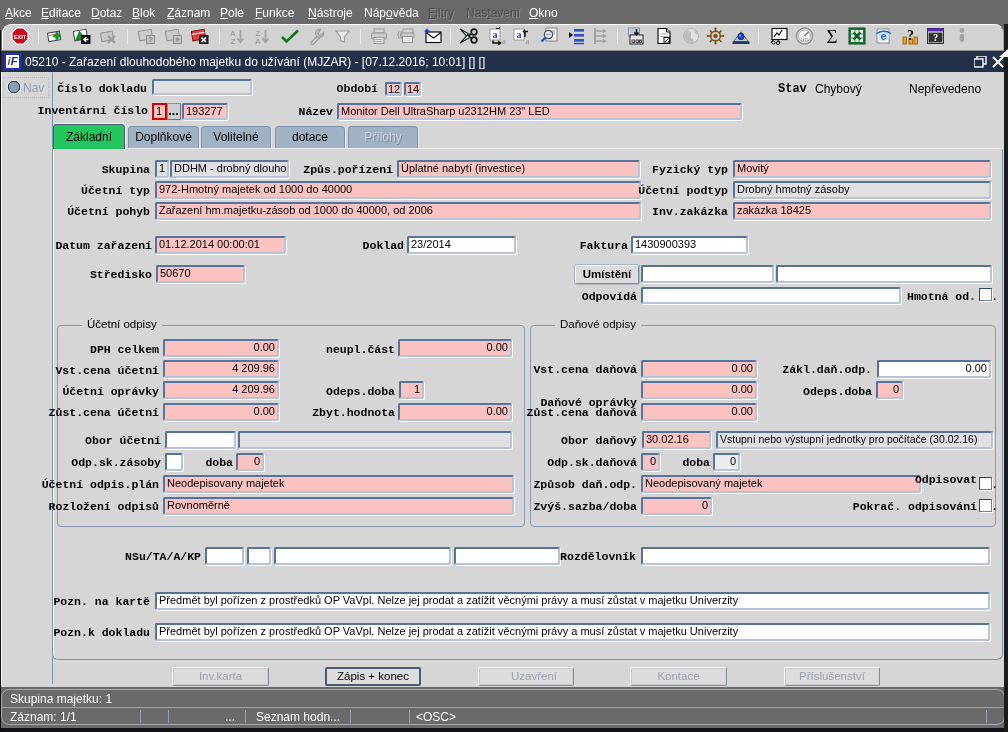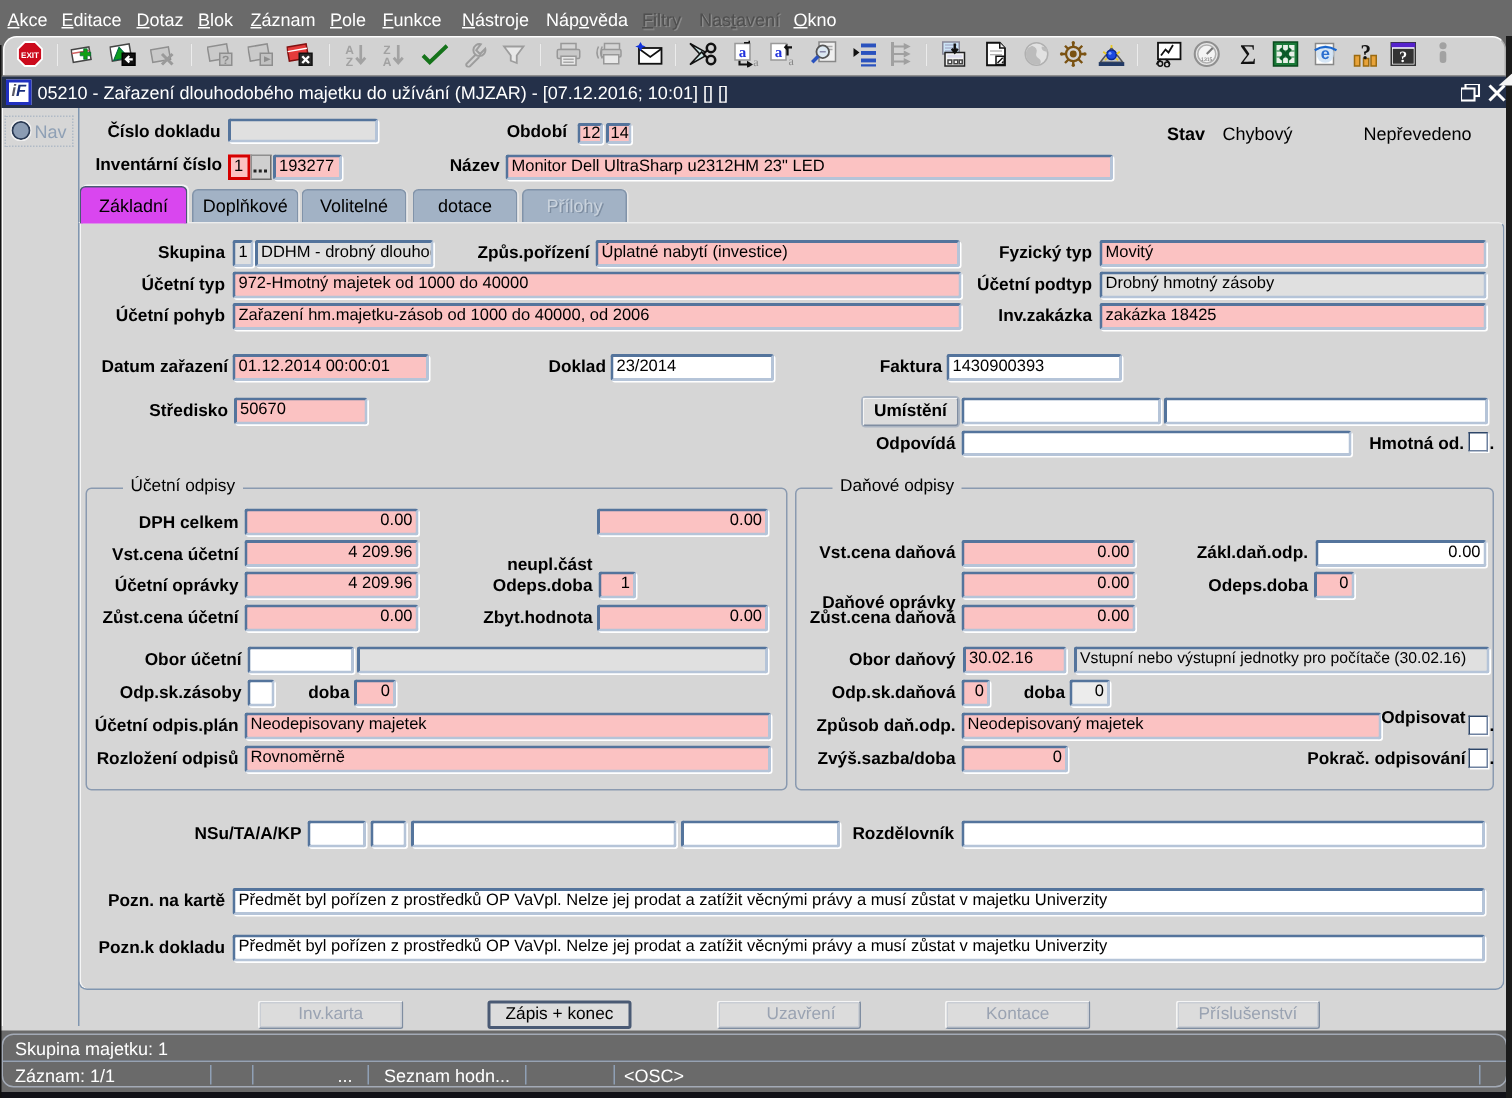--- a/index.html
+++ b/index.html
@@ -16,30 +16,30 @@
 #toolbar { position:absolute; left:2px; top:24px; width:1002px; height:26px; background:#d2d2d2; border-radius:9px 9px 0 0; border-top:1px solid #fdfdfd; border-left:1px solid #fdfdfd; border-right:1px solid #ababab; box-shadow:0 1px 0 #8e8e8e; }
 .tic { position:absolute; }
 .tsep { position:absolute; top:29px; width:1px; height:15px; background:#9a9a9a; border-right:1px solid #ececec; }
 
 #titlebar { position:absolute; left:1px; top:51px; width:1004px; height:21px; background:#243049; color:#fff; font-size:12px; }
 #titlebar .txt { position:absolute; left:24px; top:4px; white-space:nowrap; }
 #logo { position:absolute; left:3px; top:2px; width:17px; height:17px; background:#fff; border:2px solid #2030c0; color:#1a2f7a; font-weight:bold; font-style:italic; font-size:11px; line-height:13px; text-align:center; }
 
 #form { position:absolute; left:1px; top:72px; width:1004px; height:615px; background:#d6d6d6; }
 #navstrip { position:absolute; left:0; top:0; width:52px; height:612px; border-right:1px solid #8096b0; border-left:1px solid #ffffff; }
-.lbl { position:absolute; font-size:11.5px; font-weight:bold; color:#000; text-align:right; white-space:nowrap; }
+.lbl { position:absolute; font-size:11.5px; font-weight:bold; color:#000; text-align:right; white-space:nowrap;font-family:Liberation Mono, monospace; }
 .fld { position:absolute; font-size:11px; color:#000; background:#fbc2c2; border:2px solid; border-color:#54749c #b5c4d8 #b5c4d8 #54749c; box-shadow:1px 1px 0 #ffffff; border-radius:2px; padding:0 2px; white-space:nowrap; overflow:hidden; line-height:13px; }
 .gray { background:#e0e0e0; }
 .white { background:#ffffff; }
 .num { text-align:right; }
 .cb { position:absolute; width:13px; height:13px; background:#fff; border:1px solid; border-color:#2e4668 #6f82a0 #6f82a0 #2e4668; box-shadow:1px 1px 0 #fff; }
 .dot { position:absolute; font-size:11.5px; font-weight:bold; }
 
 .tab { position:absolute; font-size:12px; text-align:center; border-radius:4px 4px 0 0; }
-.tab.on { background:#d946ef; border:1px solid #4a5a74; border-bottom:none; box-shadow:1px -1px 0 #f4f4f4; z-index:3; }
+.tab.on { background:#22c55e; border:1px solid #4a5a74; border-bottom:none; box-shadow:1px -1px 0 #f4f4f4; z-index:3; }
 .tab.off { background:#a2b2c5; border:1px solid #8193a9; border-bottom:none; box-shadow:1px 0 0 #e8e8e8; z-index:1; }
 
 #cpanel { position:absolute; left:51px; top:76px; width:951px; height:512px; border:1px solid #8096b0; border-top:1px solid #ededed; box-shadow:inset 1px 0 0 #f6f6f6; border-radius:0 4px 6px 6px; background:#d6d6d6; z-index:2; }
 .grp { position:absolute; border:1px solid #8a9ab0; border-radius:4px; }
 .grp .cap { position:absolute; top:-8px; left:24px; background:#d6d6d6; padding:0 5px; font-size:11.5px; color:#000; font-weight:normal; }
 .ubtn { position:absolute; height:19px; background:#dcdcdc; border:1px solid; border-color:#f5f5f5 #7f8da1 #7f8da1 #f5f5f5; border-radius:2px; font-size:11.5px; font-weight:bold; text-align:center; line-height:17px; color:#000; box-shadow:0 0 0 1px #aab4c2; }
 
 .btn { position:absolute; height:19px; background:#dcdcdc; border:1px solid; border-color:#f5f5f5 #7f8da1 #7f8da1 #f5f5f5; border-radius:2px; font-size:11.5px; text-align:center; line-height:16px; color:#9aa3b2; box-shadow:inset 0 0 0 1px #c9cdd4; }
 .btn.on { color:#000; border:2px solid #4a5a74; line-height:14px; box-shadow:none; }
 
@@ -389,21 +389,21 @@
       <div class="fld white" style="left:640px;top:215px;width:260px;height:17px;"></div>
       <div class="lbl" style="right:29px;top:218px;">Hmotná od.</div>
       <div class="cb" style="left:978px;top:216px;"></div>
       <div class="dot" style="left:992px;top:218px;">.</div>
 
       <div class="grp" style="left:56px;top:253px;width:468px;height:202px;">
           <span class="cap">Účetní odpisy</span>
         </div>
       <div class="lbl" style="right:846px;top:271px;">DPH celkem</div>
       <div class="fld num" style="left:162px;top:267px;width:116px;height:18px;">0.00</div>
-      <div class="lbl" style="right:610px;top:271px;margin-top:28px;">neupl.část</div>
+      <div class="lbl" style="right:610px;top:271px;">neupl.část</div>
       <div class="fld num" style="left:397px;top:267px;width:114px;height:18px;">0.00</div>
       <div class="lbl" style="right:846px;top:292px;">Vst.cena účetní</div>
       <div class="fld num" style="left:162px;top:288px;width:116px;height:18px;">4 209.96</div>
       <div class="lbl" style="right:846px;top:313px;">Účetní oprávky</div>
       <div class="fld num" style="left:162px;top:309px;width:116px;height:18px;">4 209.96</div>
       <div class="lbl" style="right:610px;top:313px;">Odeps.doba</div>
       <div class="fld num" style="left:398px;top:309px;width:25px;height:18px;">1</div>
       <div class="lbl" style="right:846px;top:334px;">Zůst.cena účetní</div>
       <div class="fld num" style="left:162px;top:331px;width:116px;height:18px;">0.00</div>
       <div class="lbl" style="right:610px;top:334px;">Zbyt.hodnota</div>

